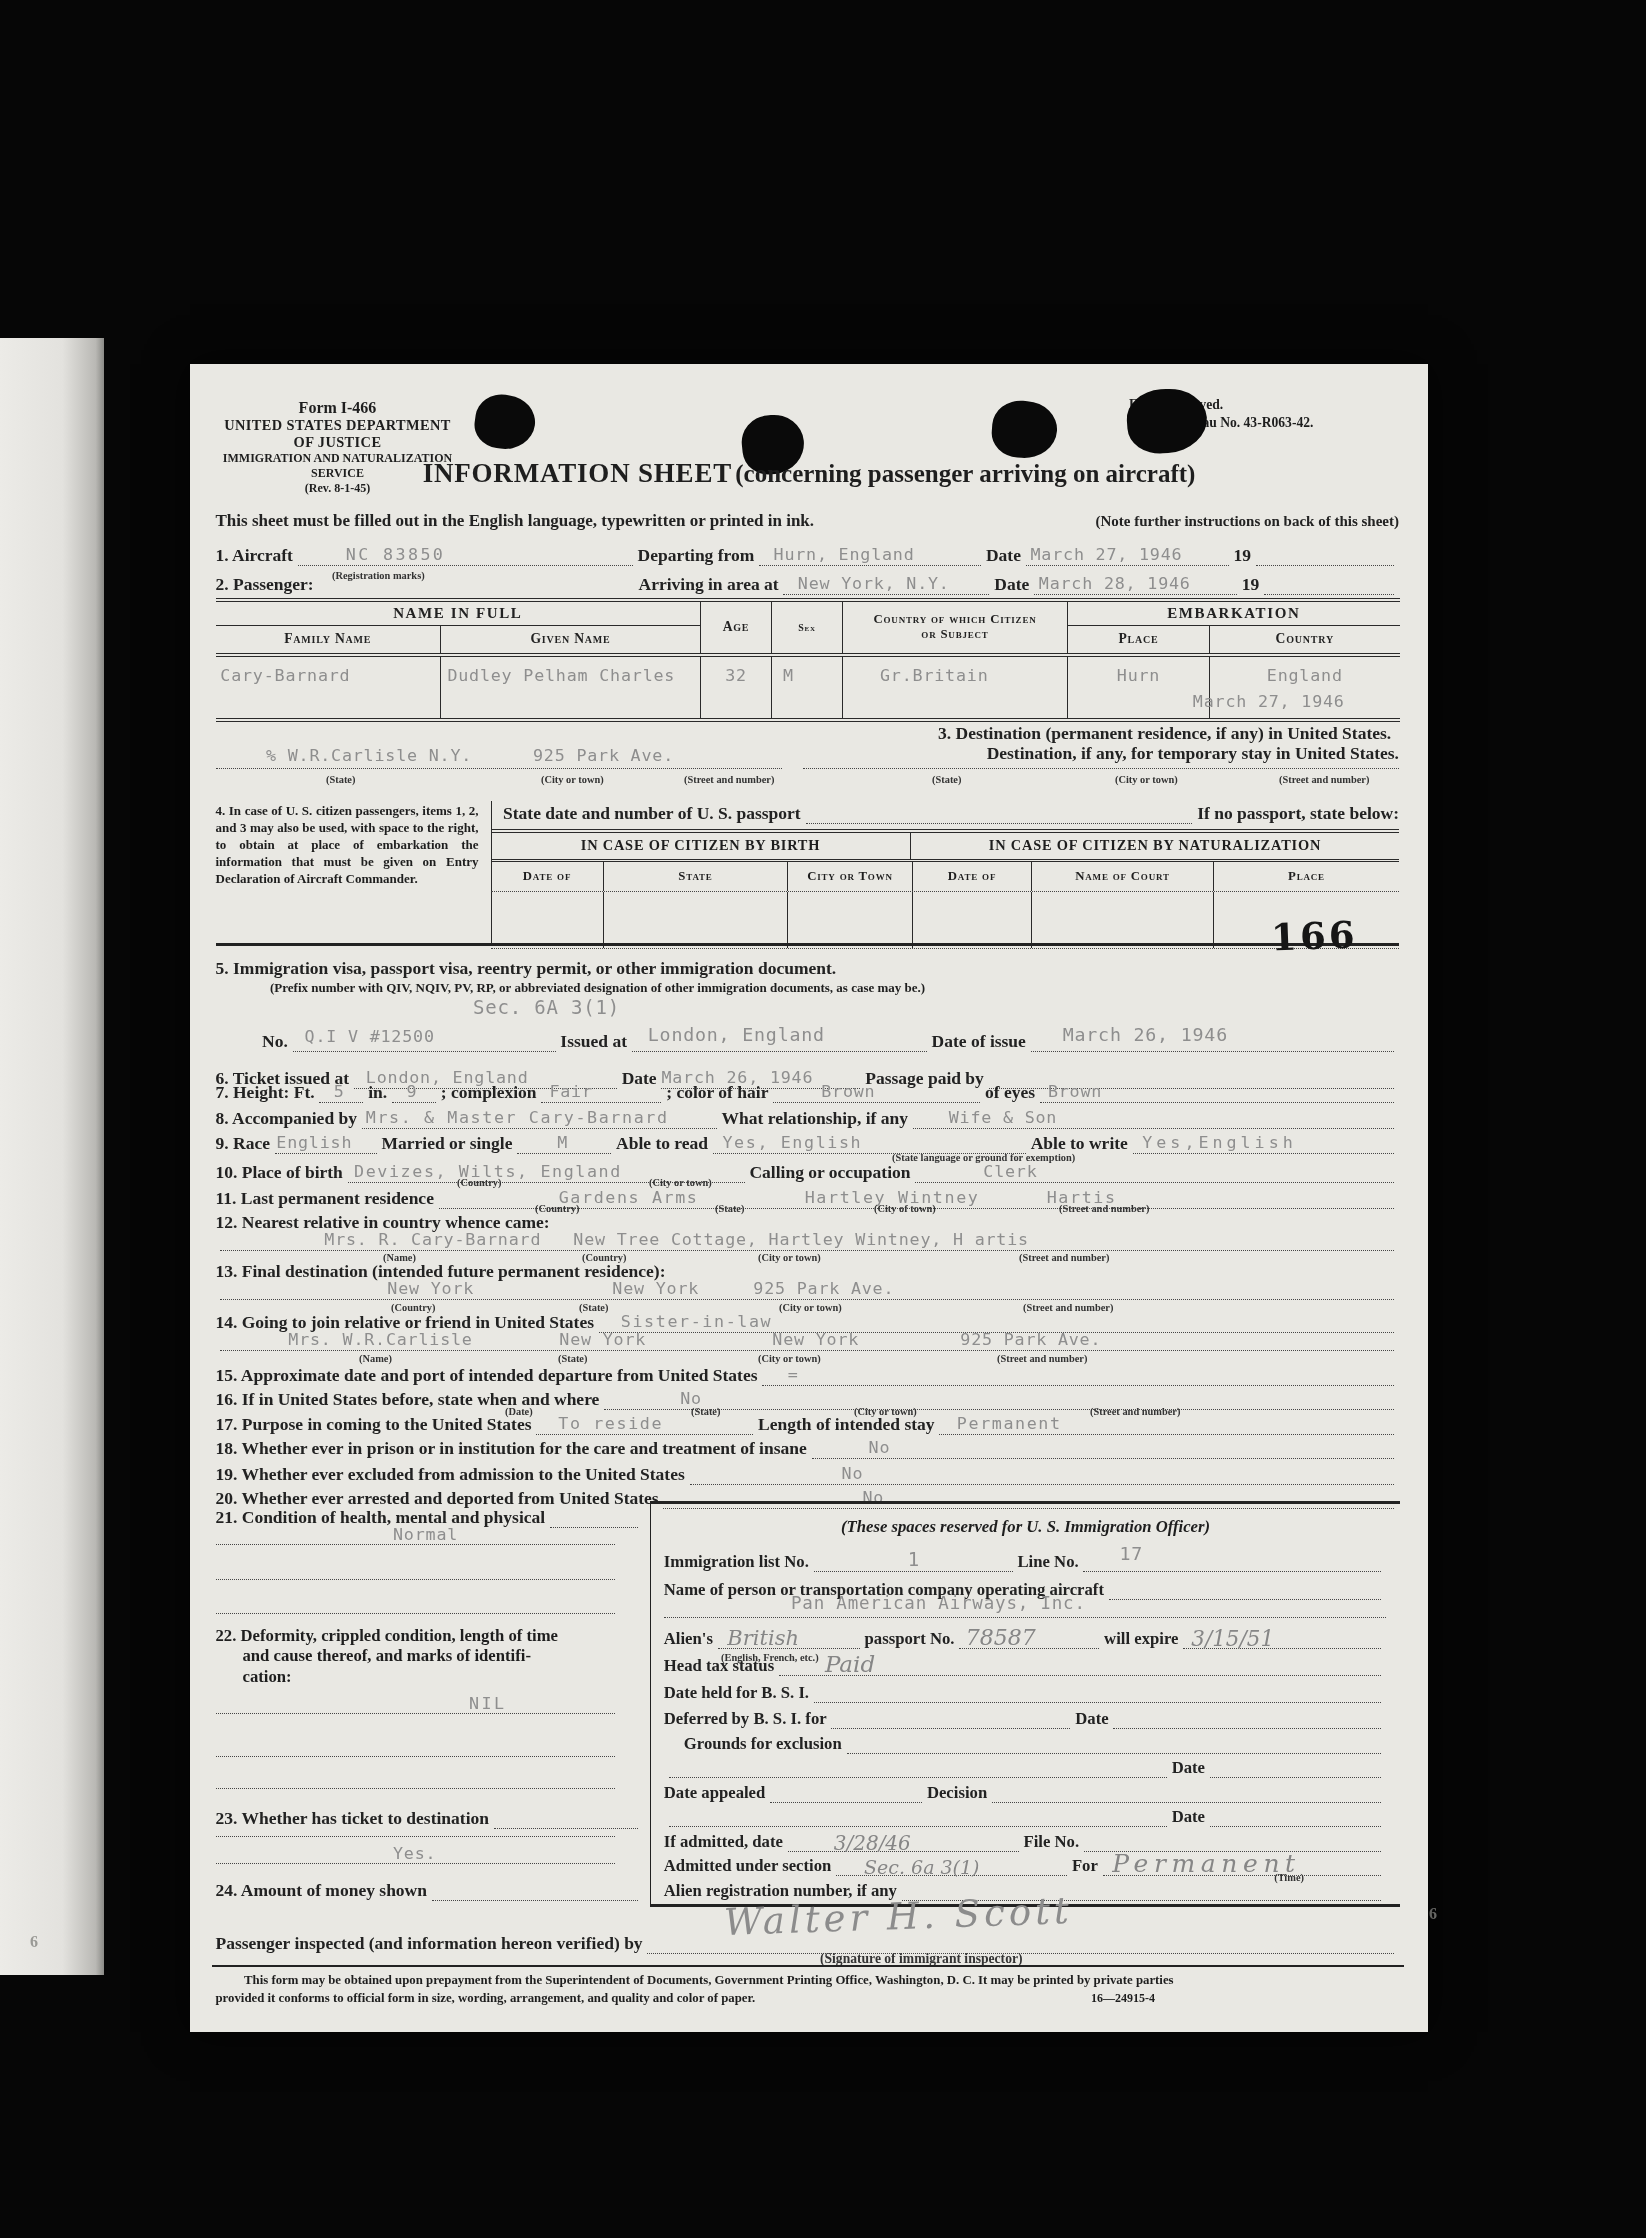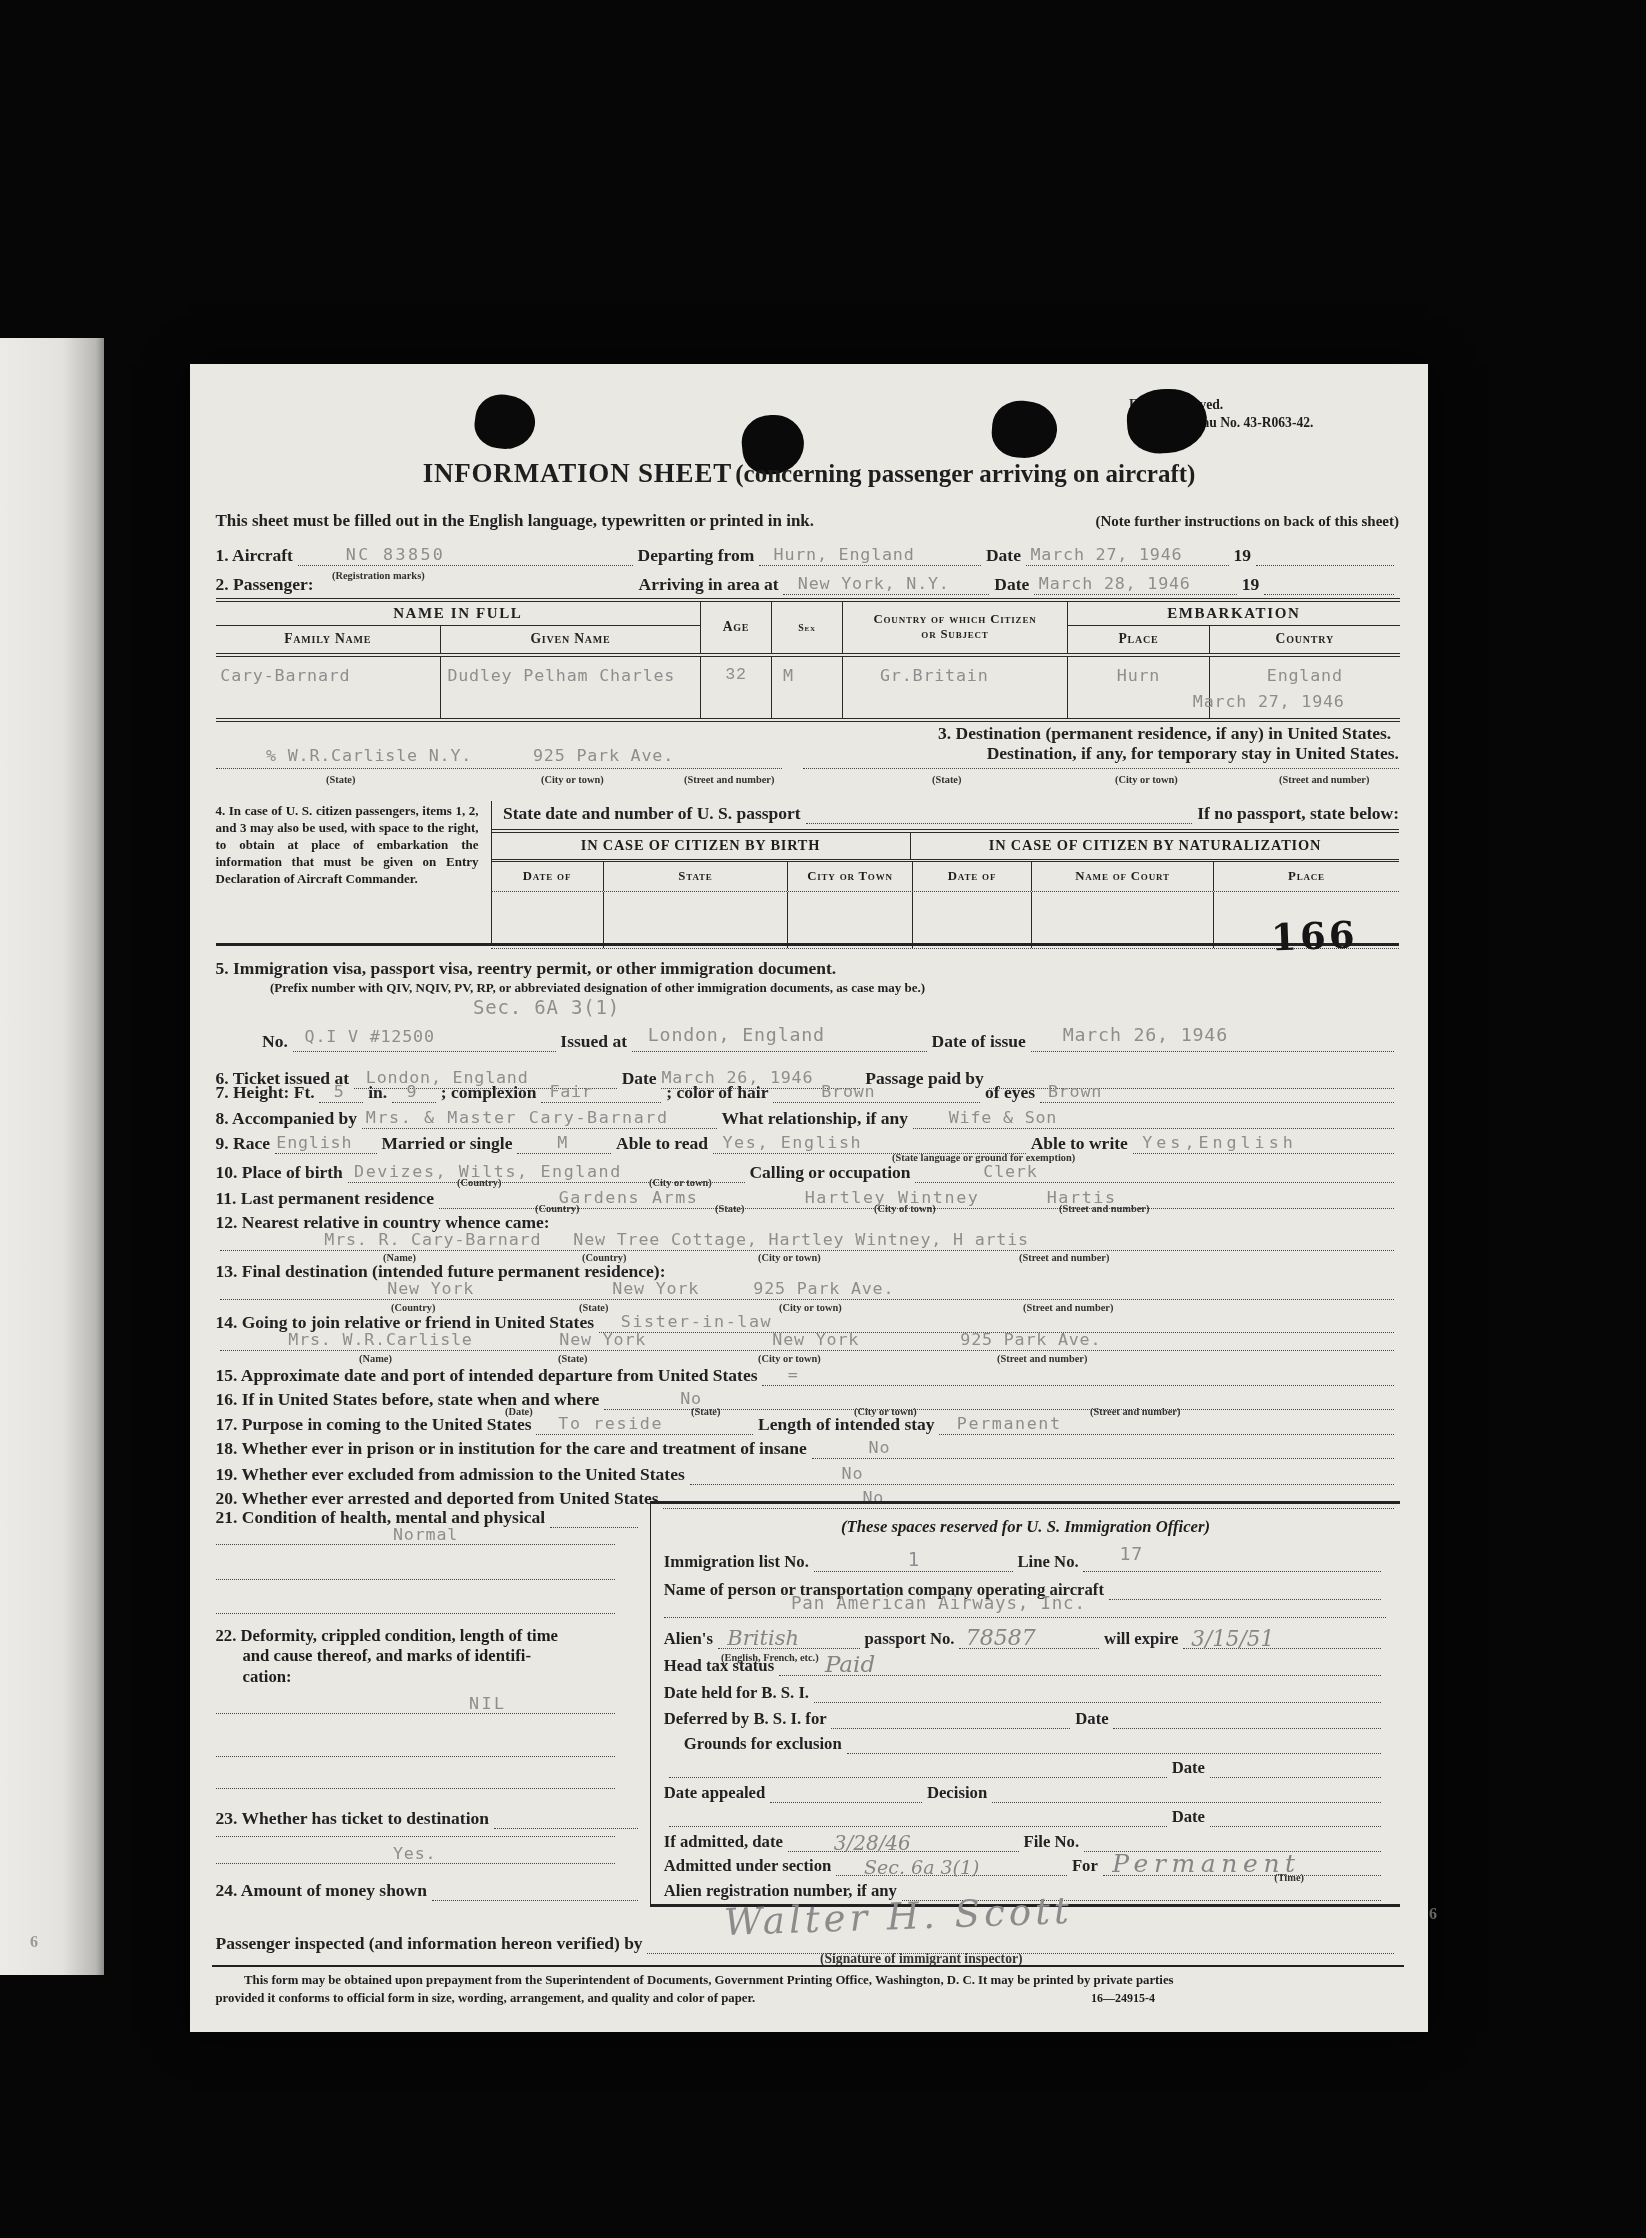--- a/index.html
+++ b/index.html
@@ -40,20 +40,26 @@
 <body>
 
 <div class="canvas">
   <div class="strip">
     <span class="abs" style="left:30px;top:1595px;color:#9a9a96;font-size:16px;font-weight:bold;">6</span>
   </div>
   <span class="abs" style="left:1429px;top:1905px;color:#8e8e8a;font-size:16px;font-weight:bold;">6</span>
 
   <div class="page">
 
+    <div class="abs" style="left:24px;top:35px;width:247px;text-align:center;">
+      <div style="font-size:16px;font-weight:bold;">Form I-466</div>
+      <div style="font-size:14.4px;font-weight:bold;letter-spacing:0.4px;">UNITED STATES DEPARTMENT OF JUSTICE</div>
+      <div style="font-size:12px;font-weight:bold;">IMMIGRATION AND NATURALIZATION SERVICE</div>
+      <div style="font-size:12px;font-weight:bold;">(Rev. 8-1-45)</div>
+    </div>
 
     <div class="abs" style="left:939px;top:32px;width:279px;font-size:13.6px;font-weight:bold;line-height:1.35;">
       <div>Form approved.</div>
       <div>Budget Bureau No. 43-R063-42.</div>
     </div>
 
     <div class="blob" style="left:285px;top:31px;width:60px;height:54px;transform:rotate(8deg);"></div>
     <div class="blob" style="left:552px;top:51px;width:62px;height:59px;transform:rotate(-6deg);"></div>
     <div class="blob" style="left:802px;top:37px;width:65px;height:57px;transform:rotate(4deg);"></div>
     <div class="blob" style="left:937px;top:25px;width:80px;height:64px;transform:rotate(-4deg);"></div>
@@ -126,21 +132,21 @@
         <td class="vl dbl-b caps" style="font-size:13.6px;">Given Name</td>
         <td class="vl dbl-b caps" style="font-size:13.6px;">Place</td>
         <td class="vl dbl-b caps" style="font-size:13.6px;">Country</td>
       </tr>
       <tr style="height:65px;">
         <td class="dbl-b" style="vertical-align:top;text-align:left;padding:8px 0 0 4.8px;">
           <span class="t" style="position:static;">Cary-Barnard</span></td>
         <td class="vl dbl-b" style="vertical-align:top;text-align:left;padding:8px 0 0 6.4px;">
           <span class="t" style="position:static;white-space:nowrap;">Dudley Pelham Charles</span></td>
         <td class="vl dbl-b" style="vertical-align:top;padding-top:8px;">
-          <span class="t" style="position:static;font-family:Liberation Mono, monospace;">32</span></td>
+          <span class="t" style="position:static;">32</span></td>
         <td class="vl dbl-b" style="vertical-align:top;text-align:left;padding:8px 0 0 11px;">
           <span class="t" style="position:static;">M</span></td>
         <td class="vl dbl-b" style="vertical-align:top;text-align:left;padding:8px 0 0 37px;">
           <span class="t" style="position:static;">Gr.Britain</span></td>
         <td class="vl dbl-b" style="vertical-align:top;padding-top:8px;">
           <span class="t" style="position:static;">Hurn</span></td>
         <td class="vl dbl-b" style="vertical-align:top;padding-top:8px;">
           <div class="t" style="position:static;">England</div>
           <div class="t" style="position:static;margin-left:-72px;margin-top:6.4px;">March 27, 1946</div>
             </td>

